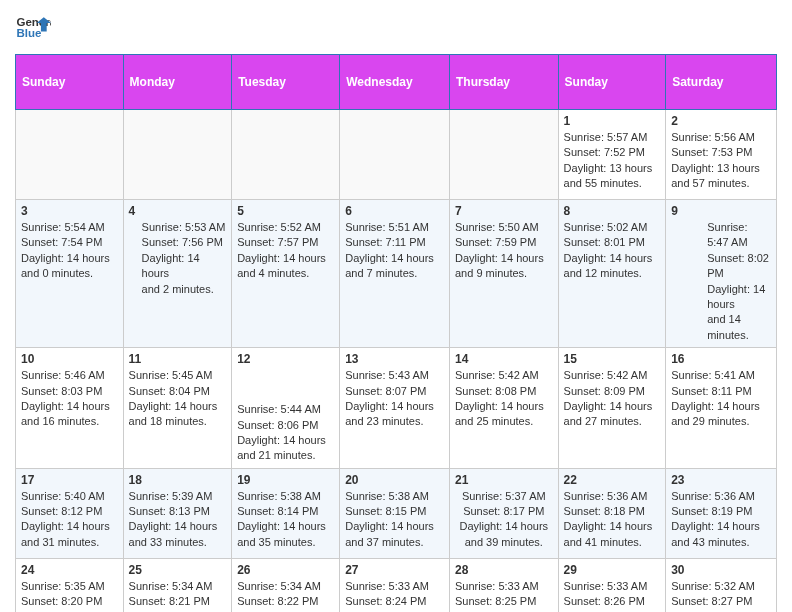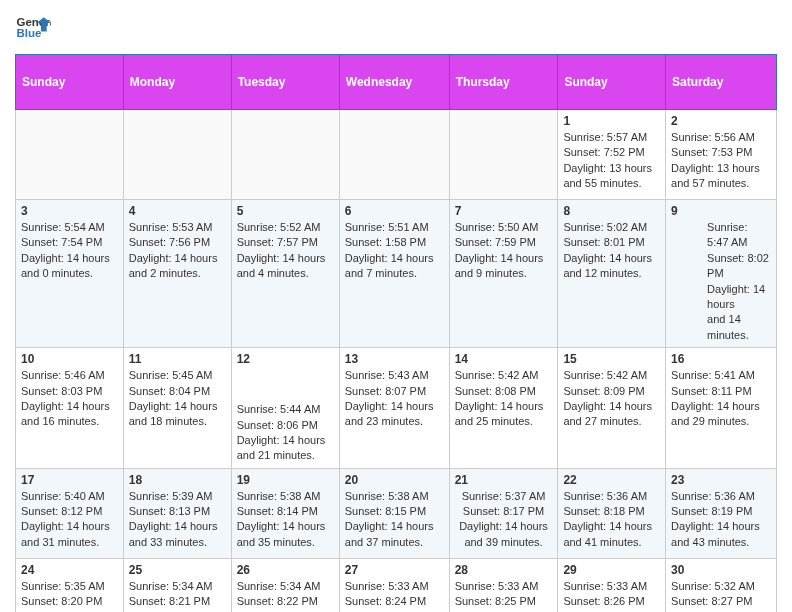--- a/index.html
+++ b/index.html
@@ -146,36 +146,36 @@
         <tr>
           <td>
             <span class="day-num">3</span>
             <div class="cell-info" style="white-space: pre-line;">Sunrise: 5:54 AM
 Sunset: 7:54 PM
 Daylight: 14 hours
 and 0 minutes.</div>
           </td>
           <td>
             <span class="day-num">4</span>
-            <div class="cell-info" style="white-space: pre-line;">Sunrise: 5:53 AM
+            <div class="cell-info" style="white-space: pre-line; margin-left: 13px;">Sunrise: 5:53 AM
 Sunset: 7:56 PM
 Daylight: 14 hours
 and 2 minutes.</div>
           </td>
           <td>
             <span class="day-num">5</span>
             <div class="cell-info" style="white-space: pre-line;">Sunrise: 5:52 AM
 Sunset: 7:57 PM
 Daylight: 14 hours
 and 4 minutes.</div>
           </td>
           <td>
             <span class="day-num">6</span>
             <div class="cell-info" style="white-space: pre-line;">Sunrise: 5:51 AM
-Sunset: 1:58 PM
+Sunset: 7:11 PM
 Daylight: 14 hours
 and 7 minutes.</div>
           </td>
           <td>
             <span class="day-num">7</span>
             <div class="cell-info" style="white-space: pre-line;">Sunrise: 5:50 AM
 Sunset: 7:59 PM
 Daylight: 14 hours
 and 9 minutes.</div>
           </td>

